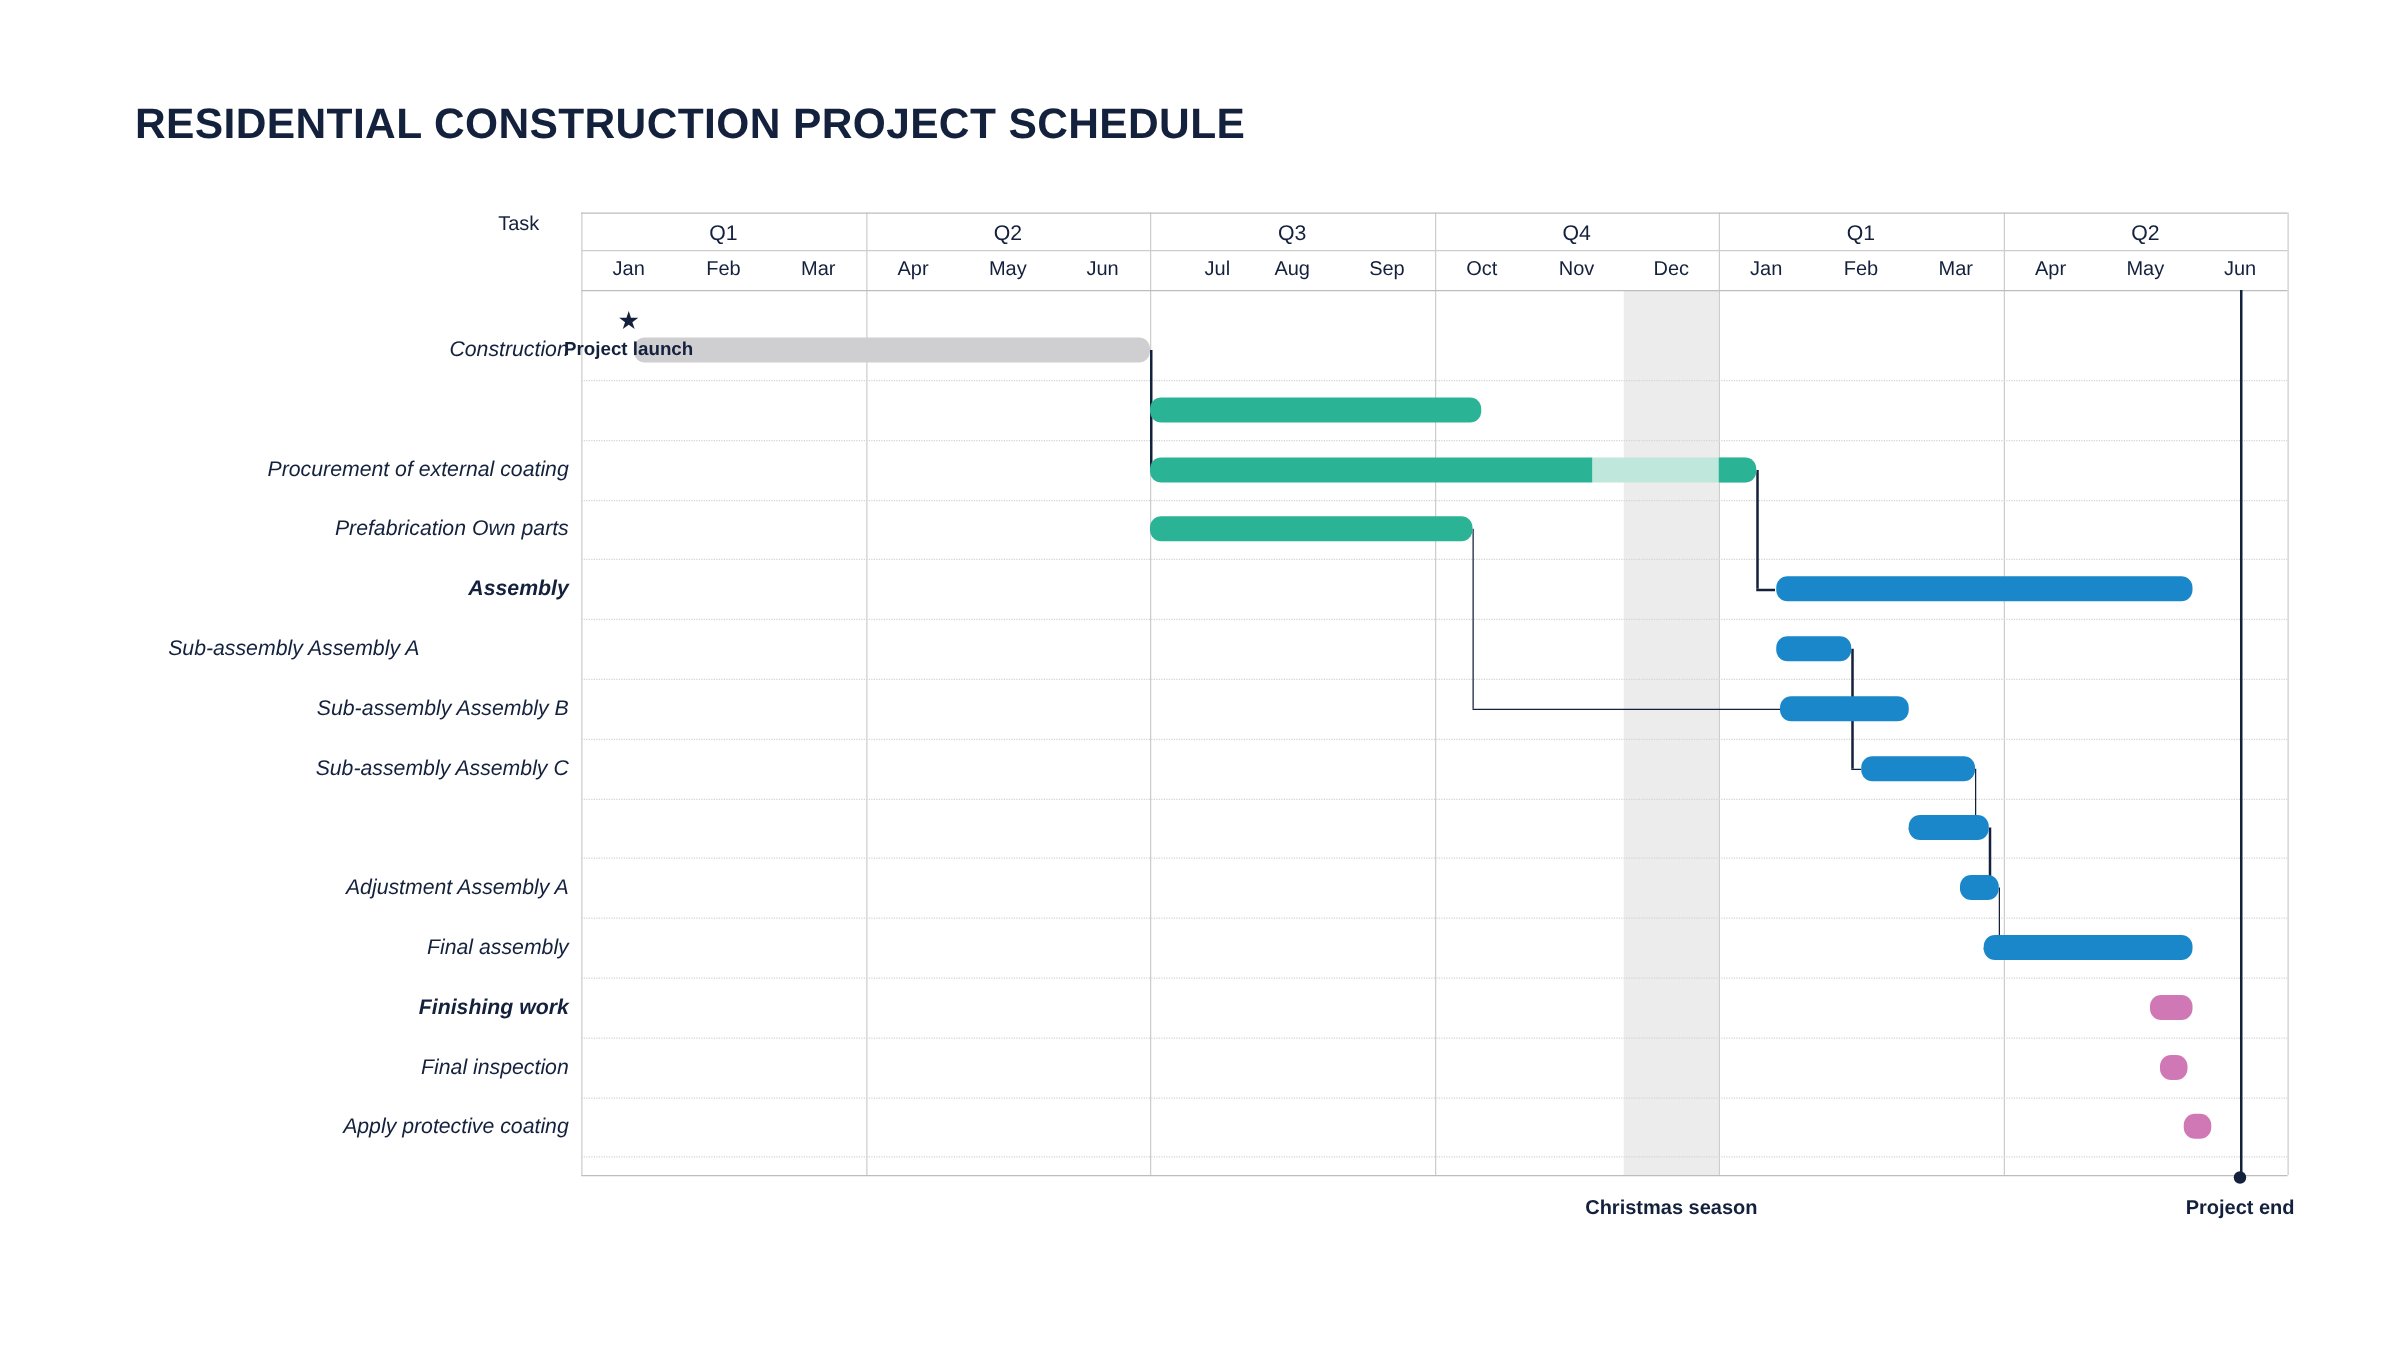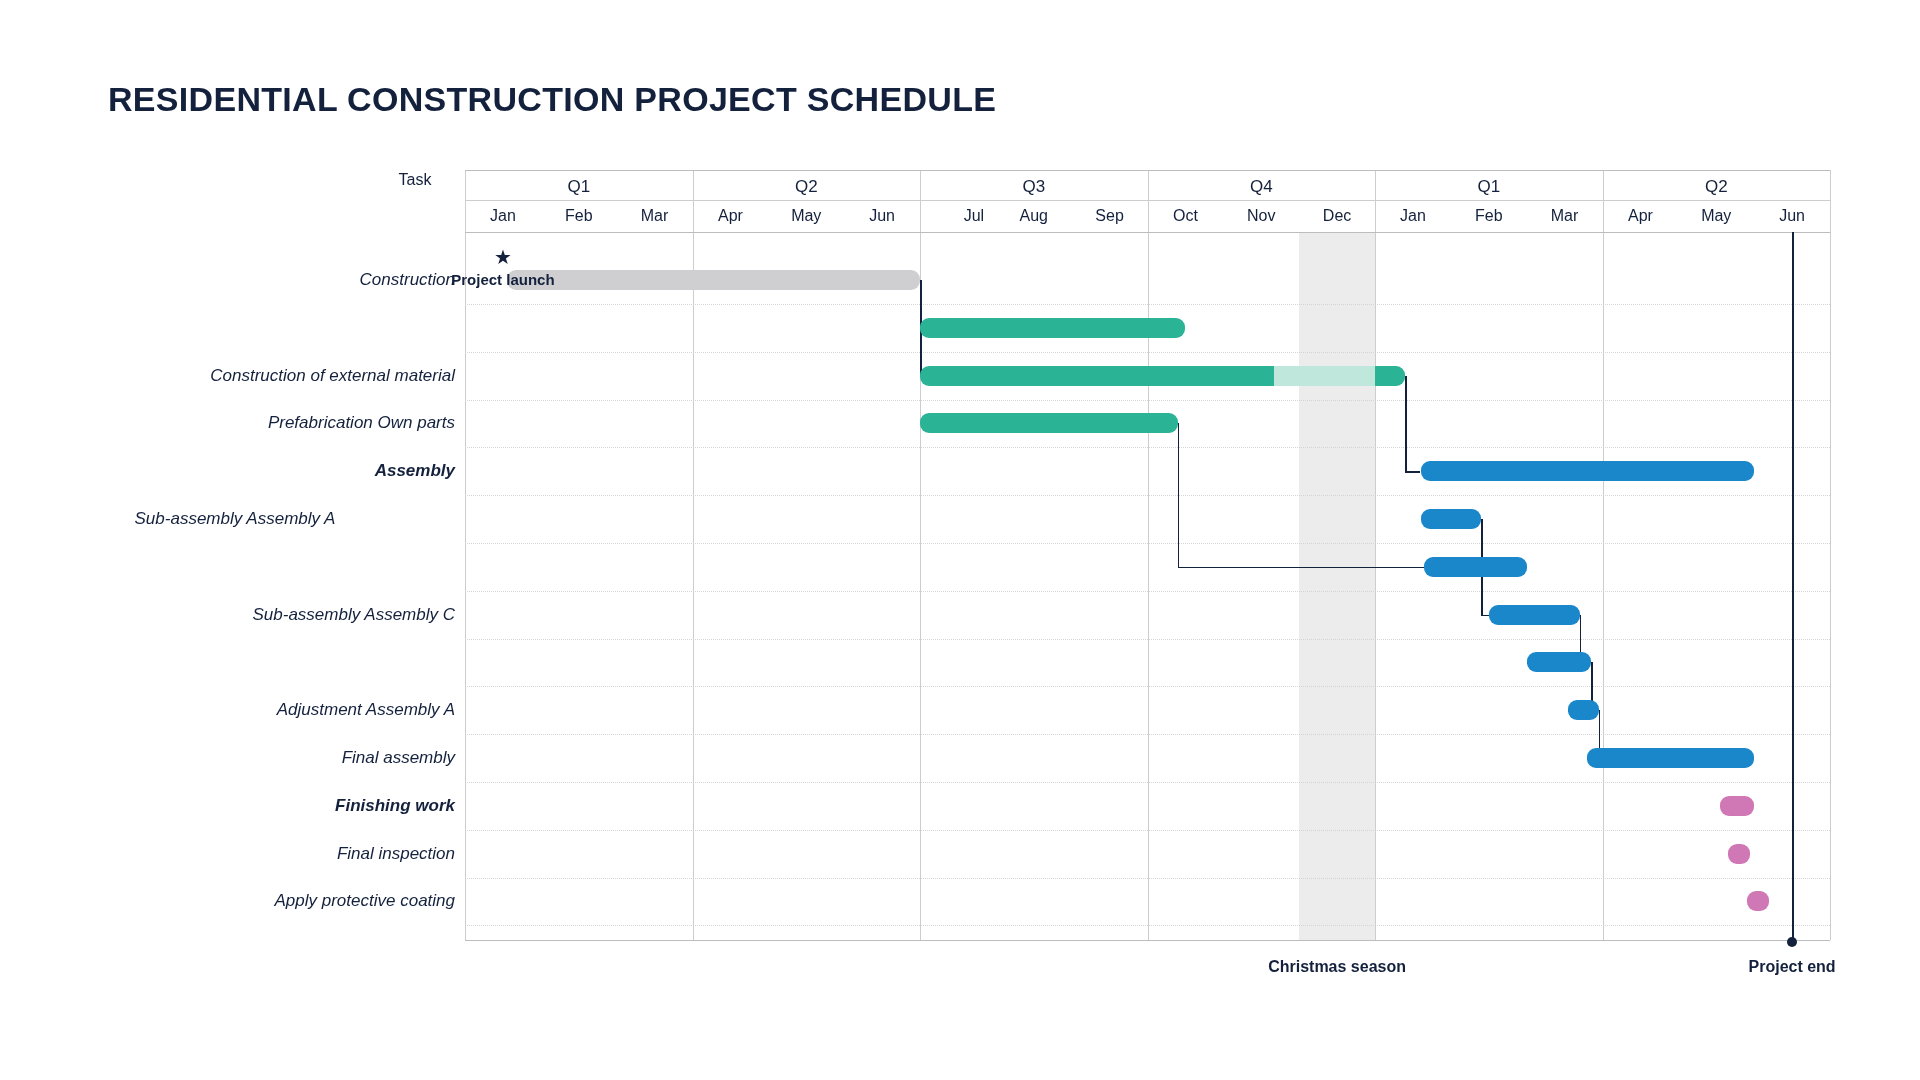--- a/index.html
+++ b/index.html
@@ -196,24 +196,25 @@
     <div class="mcell" style="left: 1147.5px; top: 207px; width: 75.8333px;">Oct</div>
     <div class="mcell" style="left: 1223.33px; top: 207px; width: 75.8333px;">Nov</div>
     <div class="mcell" style="left: 1299.17px; top: 207px; width: 75.8333px;">Dec</div>
     <div class="mcell" style="left: 1375px; top: 207px; width: 75.8333px;">Jan</div>
     <div class="mcell" style="left: 1450.83px; top: 207px; width: 75.8333px;">Feb</div>
     <div class="mcell" style="left: 1526.67px; top: 207px; width: 75.8333px;">Mar</div>
     <div class="mcell" style="left: 1602.5px; top: 207px; width: 75.8333px;">Apr</div>
     <div class="mcell" style="left: 1678.33px; top: 207px; width: 75.8333px;">May</div>
     <div class="mcell" style="left: 1754.17px; top: 207px; width: 75.8333px;">Jun</div>
     <div class="task-label" style="left: 15px; width: 440px; top: 280px;">Construction</div>
-    <div class="task-label" style="left: 15px; width: 440px; top: 375.6px;">Construction of external material</div>
+    <div class="task-label" style="left: 15px; width: 440px; top: 375.6px;">Procurement of external coating</div>
     <div class="task-label" style="left: 15px; width: 440px; top: 423.4px;">Prefabrication Own parts</div>
     <div class="task-label group" style="left: 15px; width: 440px; top: 471.2px;">Assembly</div>
     <div class="task-label" style="left: 15px; width: 440px; top: 519px; text-align: center;">Sub-assembly Assembly A</div>
+    <div class="task-label" style="left: 15px; width: 440px; top: 566.8px;">Sub-assembly Assembly B</div>
     <div class="task-label" style="left: 15px; width: 440px; top: 614.6px;">Sub-assembly Assembly C</div>
     <div class="task-label" style="left: 15px; width: 440px; top: 710.2px;">Adjustment Assembly A</div>
     <div class="task-label" style="left: 15px; width: 440px; top: 758px;">Final assembly</div>
     <div class="task-label group" style="left: 15px; width: 440px; top: 805.8px;">Finishing work</div>
     <div class="task-label" style="left: 15px; width: 440px; top: 853.6px;">Final inspection</div>
     <div class="task-label" style="left: 15px; width: 440px; top: 901.4px;">Apply protective coating</div>
     <div class="link" style="left: 920px; top: 280px; width: 1.6px; height: 95.6px;"></div>
     <div class="link" style="left: 920px; top: 375.6px; width: 0px; height: 1.6px;"></div>
     <div class="link" style="left: 1405.33px; top: 375.6px; width: 1.6px; height: 95.6px;"></div>
     <div class="link" style="left: 1405.33px; top: 471.2px; width: 15.1667px; height: 1.6px;"></div>

